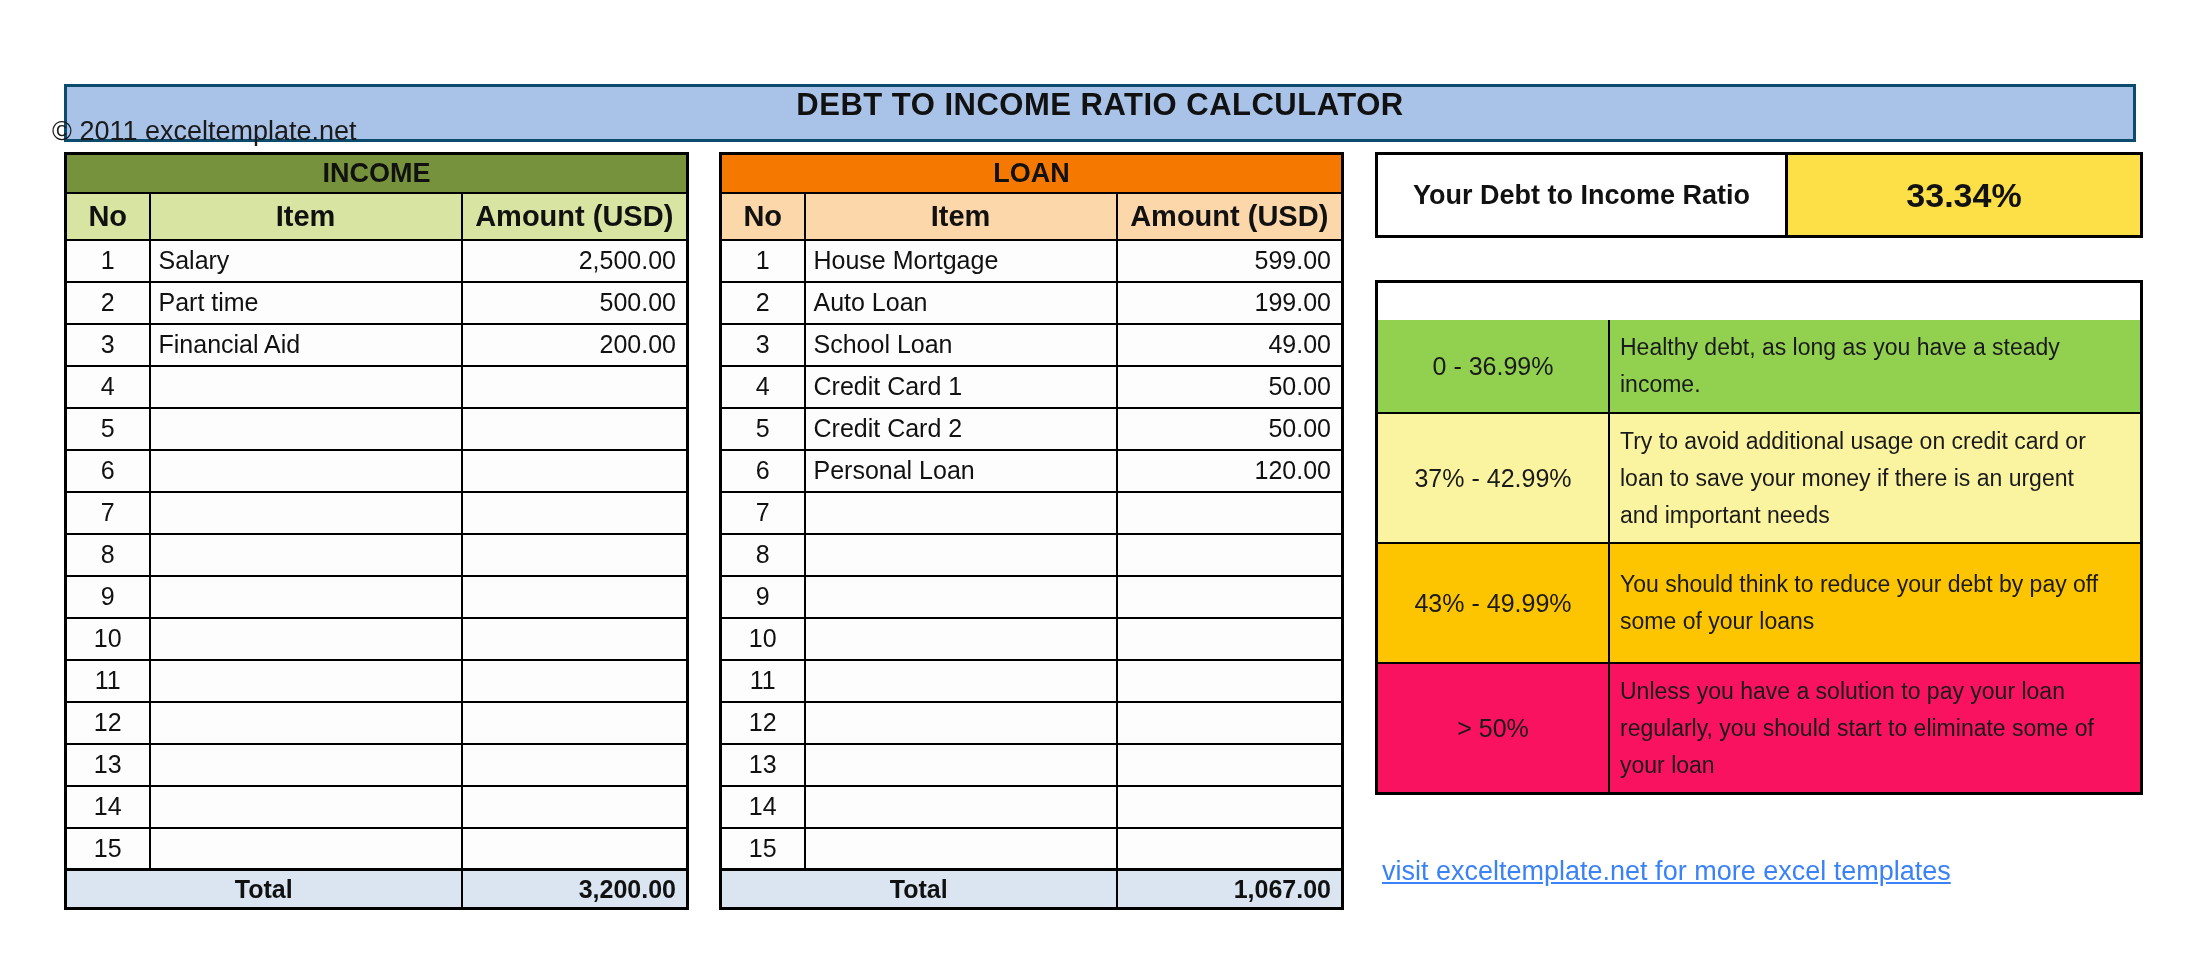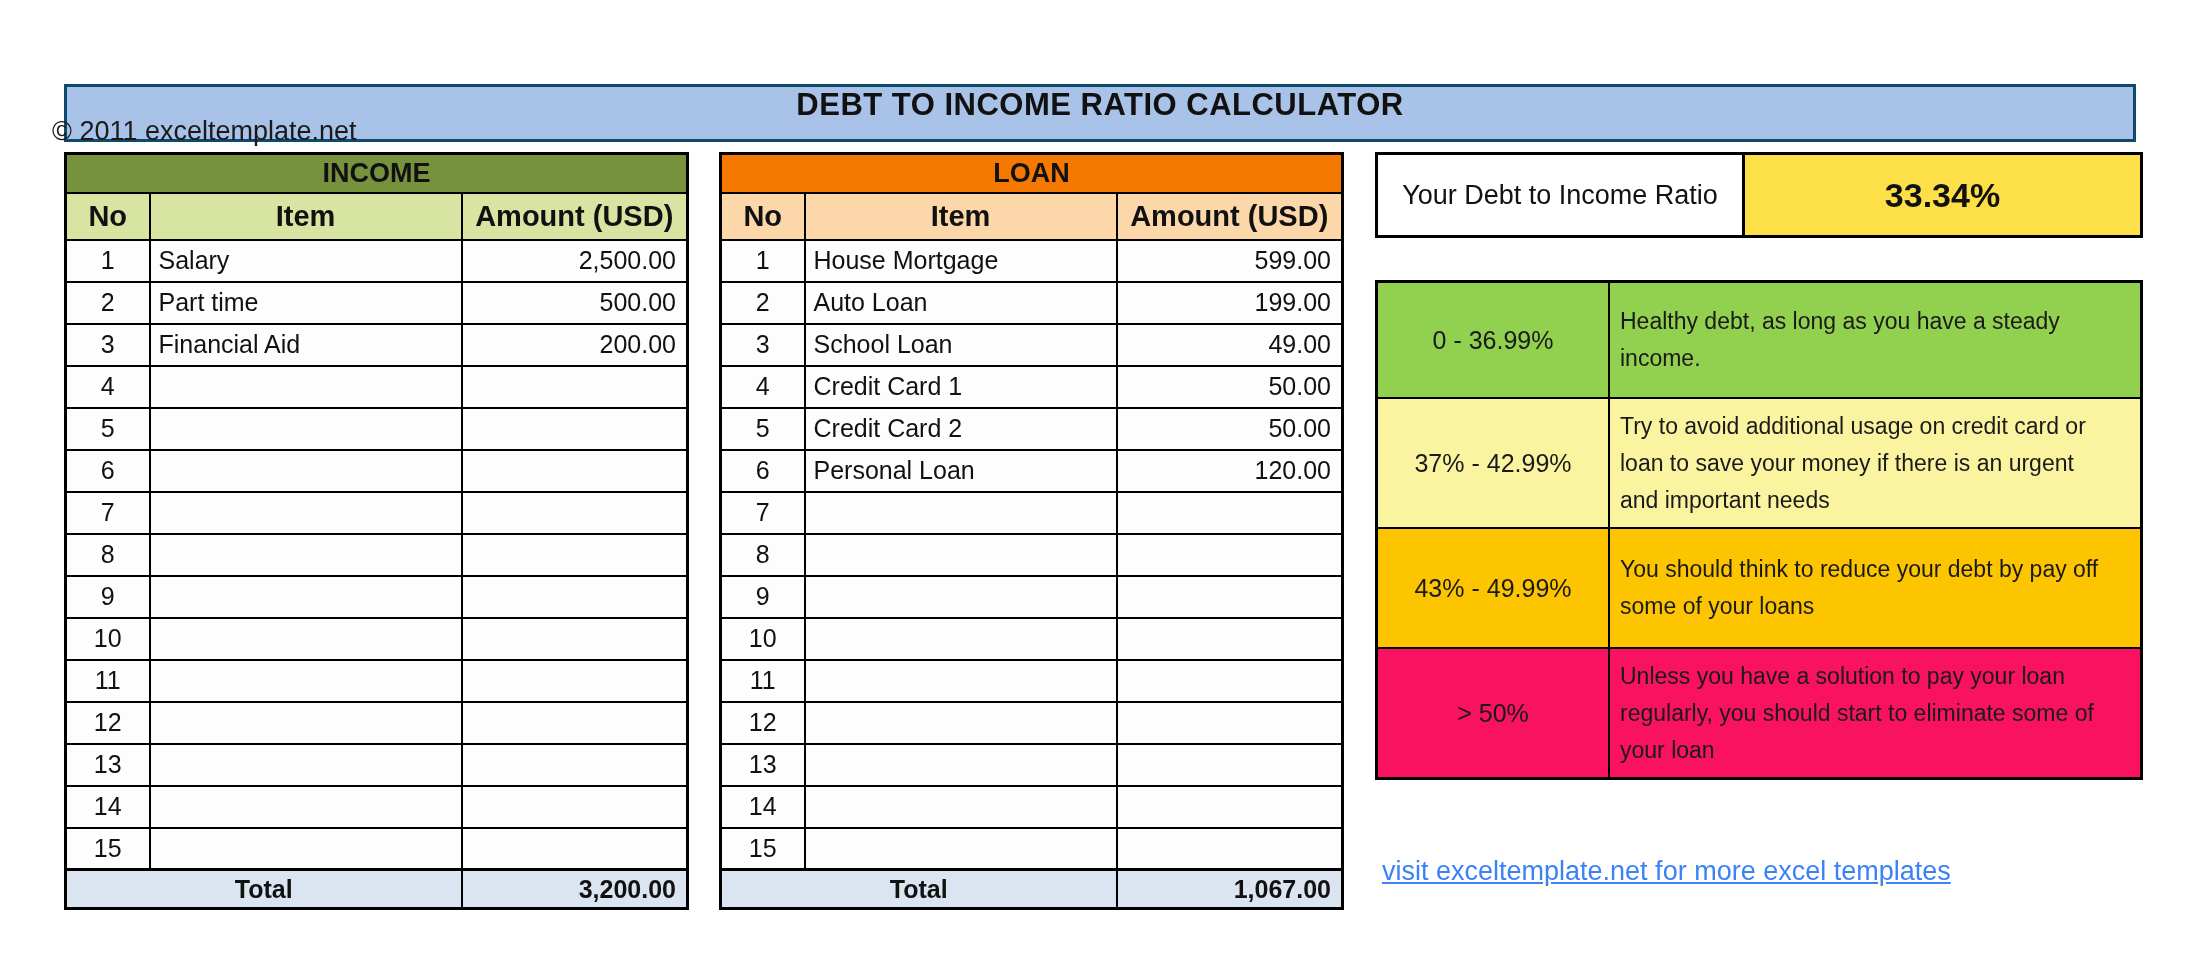--- a/index.html
+++ b/index.html
@@ -51,36 +51,36 @@
   .total-value { text-align:right; padding-right:10px; }
   
   .ratio-box {
     position:absolute; left:1375px; top:152px;
     width:768px; height:86px;
     border:3px solid #000;
     display:flex;
     background:#fff;
   }
   .ratio-label {
-    width:367px; display:flex; align-items:center; justify-content:center;
-    font-size:27px; font-weight:normal; border-right:3px solid #000;
+    width:410px; display:flex; align-items:center; justify-content:center;
+    font-size:27px; font-weight:bold; border-right:3px solid #000;
     background:#fff;
   }
   .ratio-value {
     flex:1; display:flex; align-items:center; justify-content:center;
     font-size:34px; font-weight:bold;
   }
   .legend {
     position:absolute; left:1375px; top:280px;
     width:768px;
     border:3px solid #000;
   }
   .legend-row { display:flex; border-top:2px solid #000; }
   .legend-row:first-of-type { border-top:none; }
-  .legend-row:nth-of-type(1){ height:114px; }
+  .legend-row:nth-of-type(1){ height:92px;margin-top:37px; }
   .legend-row:nth-of-type(2){ height:130px; }
   .legend-row:nth-of-type(3){ height:120px; }
   .legend-row:nth-of-type(4){ height:130px; }
   .legend-range {
     width:232px; border-right:2px solid #000;
     display:flex; align-items:center; justify-content:center;
     font-size:25px; color:#1a1a1a;
   }
   .legend-desc {
     flex:1; display:flex; align-items:center;

